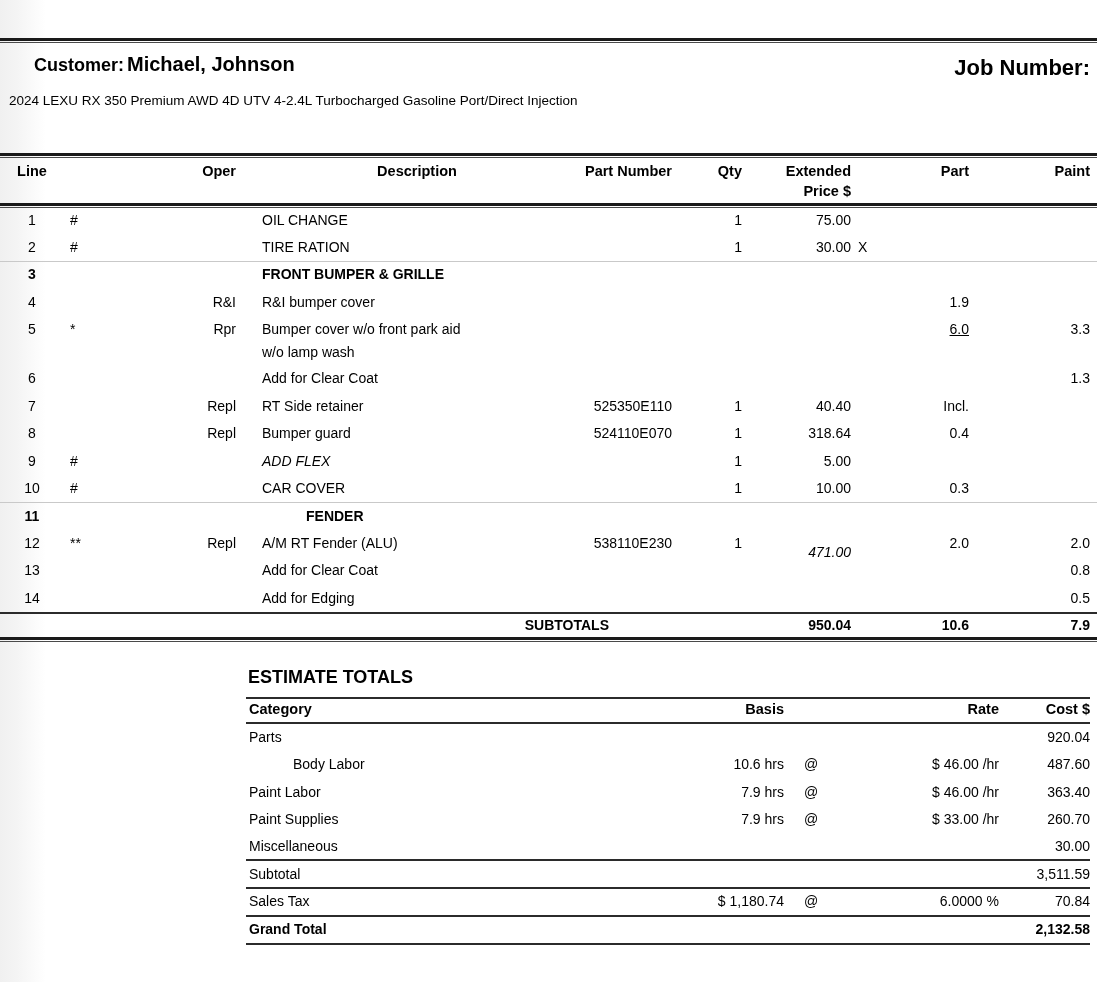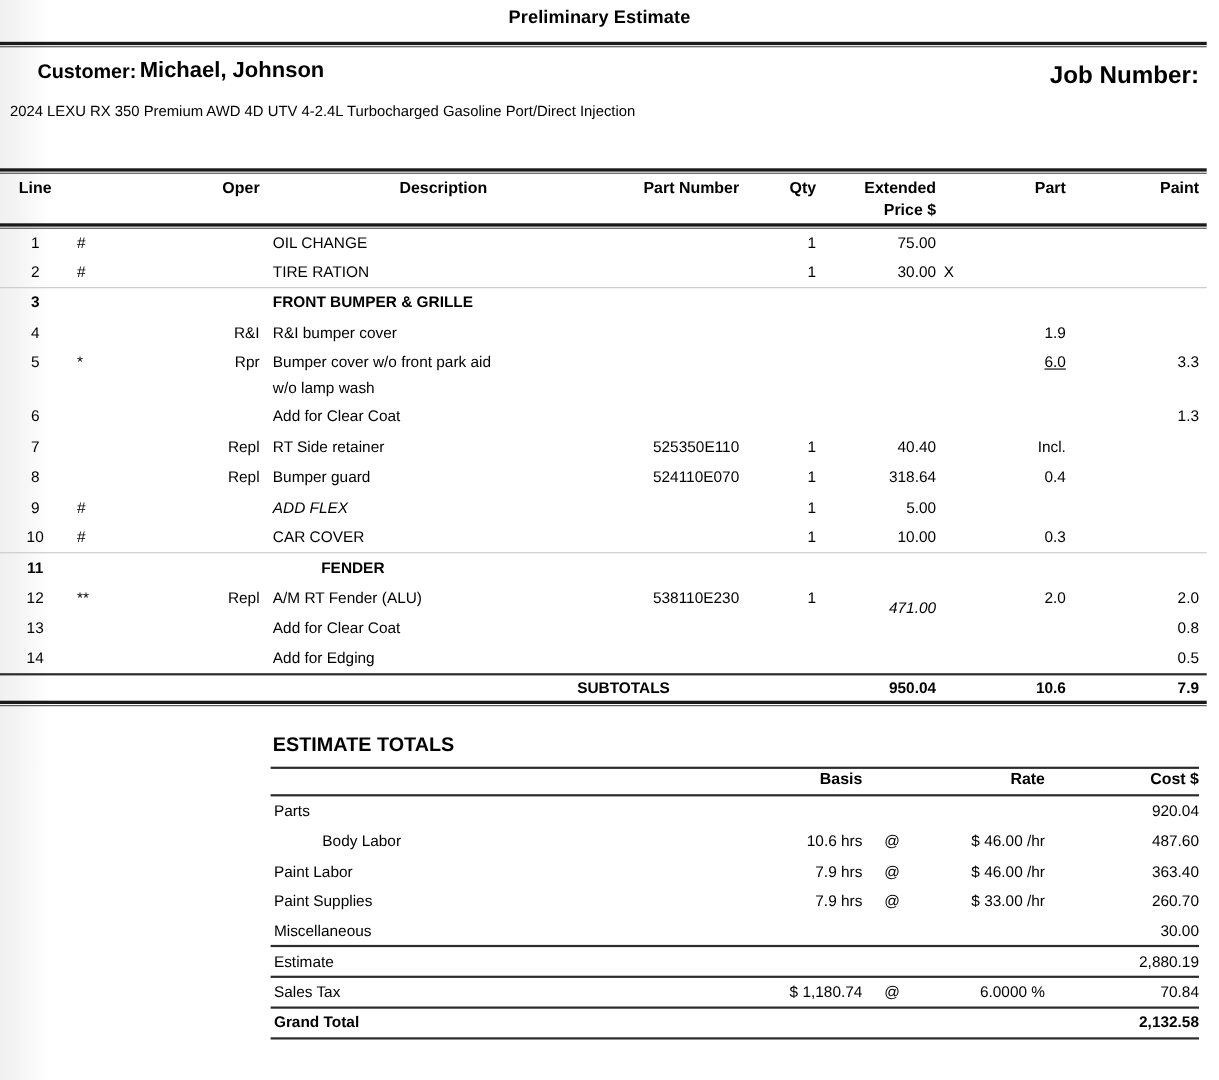--- a/index.html
+++ b/index.html
@@ -99,21 +99,21 @@
     position: absolute;
     font-size: 14px;
     white-space: nowrap;
   }
   .lt-cell.bold { font-weight: bold; }
   .lt-cell.ul { text-decoration: underline; }
 
   .col-line   { left: 6px;  width: 52px;  text-align: center; }
   .col-mark   { left: 70px; width: 40px;  text-align: left; }
   .col-oper   { left: 130px; width: 106px; text-align: right; }
-  .col-desc   { left: 248px; width: 310px; text-align: left; }
+  .col-desc   { left: 262px; width: 310px; text-align: left; }
   .col-part   { left: 520px; width: 152px; text-align: right; }
   .col-qty    { left: 672px; width: 70px;  text-align: right; }
   .col-price  { left: 752px; width: 99px;  text-align: right; }
   .col-x      { left: 858px; width: 16px;  text-align: left; }
   .col-labor  { left: 880px; width: 89px;  text-align: right; }
   .col-paint  { left: 990px; width: 100px; text-align: right; }
 
   
   .et-title {
     position: absolute;
@@ -136,30 +136,29 @@
   .et-cell {
     position: absolute;
     font-size: 14px;
     white-space: nowrap;
   }
   .et-cell.bold { font-weight: bold; }
 
   .etc-cat   { left: 249px; width: 330px; text-align: left; }
   .etc-basis { left: 600px; width: 184px; text-align: right; }
   .etc-at    { left: 800px; width: 22px;  text-align: center; }
-  .etc-rate  { left: 815px; width: 135px; text-align: right; }
+  .etc-rate  { left: 864px; width: 135px; text-align: right; }
   .etc-cost  { left: 985px; width: 105px; text-align: right; }
 </style>
 </head>
 <body>
 
 <div id="page">
   <div id="left-edge"></div>
 
-  <div class="title">Preliminary Estimate</div>
   <div class="rule-double" style="top:38px;"></div>
 
   <div class="cust-label">Customer:</div>
   <div class="cust-name">Michael, Johnson</div>
   <div class="job-number">Job Number:</div>
   <div class="vehicle">2024 LEXU RX 350 Premium AWD 4D UTV 4-2.4L Turbocharged Gasoline Port/Direct Injection</div>
 
   <div class="rule-double" style="top:153px;"></div>
 
   <div class="lt-head col-line" style="top:163px;">Line</div>
@@ -252,20 +251,21 @@
   <div class="rule-thick" style="top:612px;"></div>
   <div class="lt-cell bold" style="left:380px; width:229px; text-align:right; top:617px;">SUBTOTALS</div>
   <div class="lt-cell bold col-price" style="top:617px;">950.04</div>
   <div class="lt-cell bold col-labor" style="top:617px;">10.6</div>
   <div class="lt-cell bold col-paint" style="top:617px;">7.9</div>
   <div class="rule-double" style="top:637px;"></div>
 
   <div class="et-title">ESTIMATE TOTALS</div>
   <div class="et-rule-thick" style="top:697px;"></div>
 
+  <div class="et-head etc-cat" style="top:701px;">Category</div>
   <div class="et-head etc-basis" style="top:701px;">Basis</div>
   <div class="et-head etc-rate" style="top:701px;">Rate</div>
   <div class="et-head etc-cost" style="top:701px;">Cost $</div>
 
   <div class="et-rule-thick" style="top:722px;"></div>
 
   <div id="totals-rows">
       <div class="et-cell etc-cat" style="top: 729px;">Parts</div>
       <div class="et-cell etc-cost" style="top: 729px;">920.04</div>
       <div class="et-cell etc-cat" style="top: 756px; margin-left: 44px;">Body Labor</div>
@@ -278,22 +278,22 @@
       <div class="et-cell etc-at" style="top: 784px;">@</div>
       <div class="et-cell etc-rate" style="top: 784px;">$ 46.00 /hr</div>
       <div class="et-cell etc-cost" style="top: 784px;">363.40</div>
       <div class="et-cell etc-cat" style="top: 811px;">Paint Supplies</div>
       <div class="et-cell etc-basis" style="top: 811px;">7.9 hrs</div>
       <div class="et-cell etc-at" style="top: 811px;">@</div>
       <div class="et-cell etc-rate" style="top: 811px;">$ 33.00 /hr</div>
       <div class="et-cell etc-cost" style="top: 811px;">260.70</div>
       <div class="et-cell etc-cat" style="top: 838px;">Miscellaneous</div>
       <div class="et-cell etc-cost" style="top: 838px;">30.00</div>
-      <div class="et-cell etc-cat" style="top: 866px;">Estimate</div>
-      <div class="et-cell etc-cost" style="top: 866px;">2,880.19</div>
+      <div class="et-cell etc-cat" style="top: 866px;">Subtotal</div>
+      <div class="et-cell etc-cost" style="top: 866px;">3,511.59</div>
       <div class="et-cell etc-cat" style="top: 893px;">Sales Tax</div>
       <div class="et-cell etc-basis" style="top: 893px;">$ 1,180.74</div>
       <div class="et-cell etc-at" style="top: 893px;">@</div>
       <div class="et-cell etc-rate" style="top: 893px;">6.0000 %</div>
       <div class="et-cell etc-cost" style="top: 893px;">70.84</div>
       <div class="et-cell etc-cat bold" style="top: 921px;">Grand Total</div>
       <div class="et-cell etc-cost bold" style="top: 921px;">2,132.58</div>
     </div>
 
   <div class="et-rule-thick" style="top:859px;"></div>

